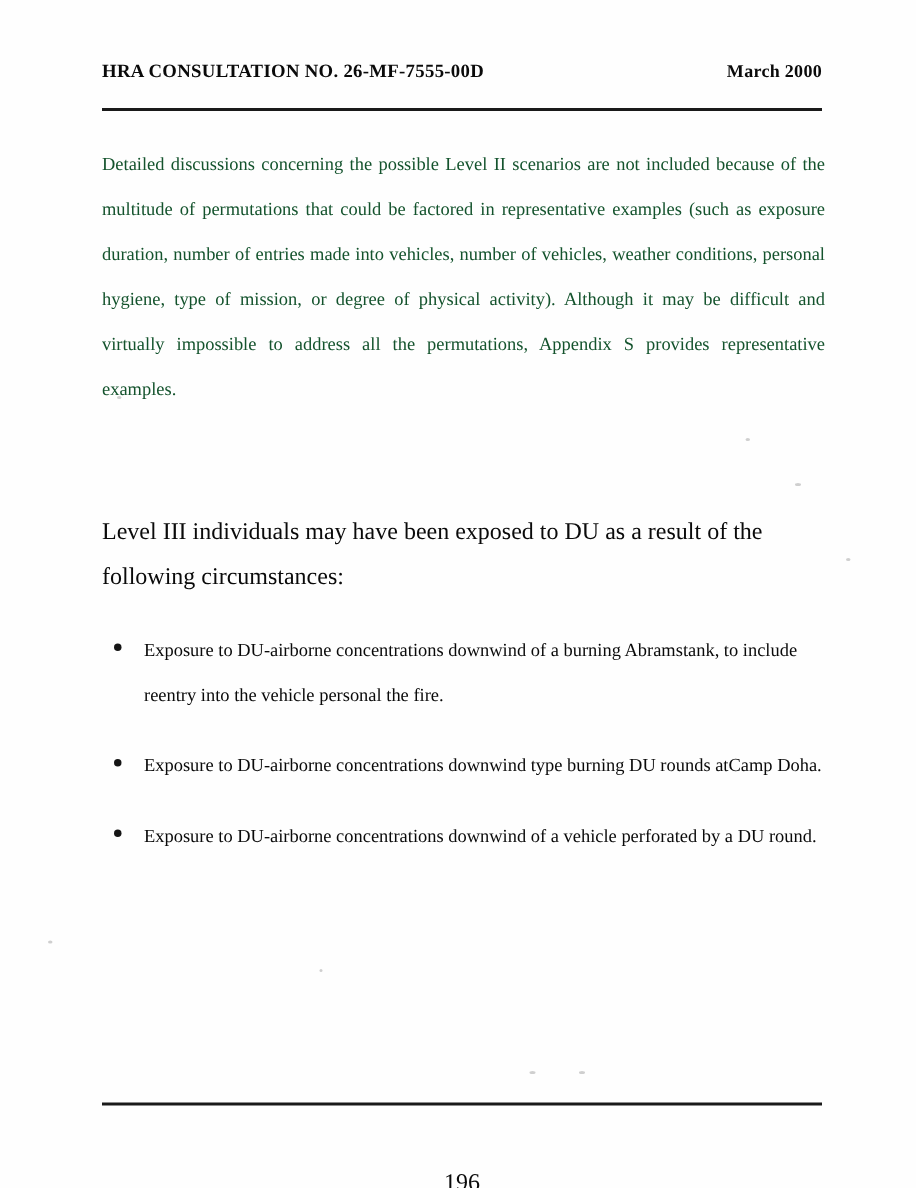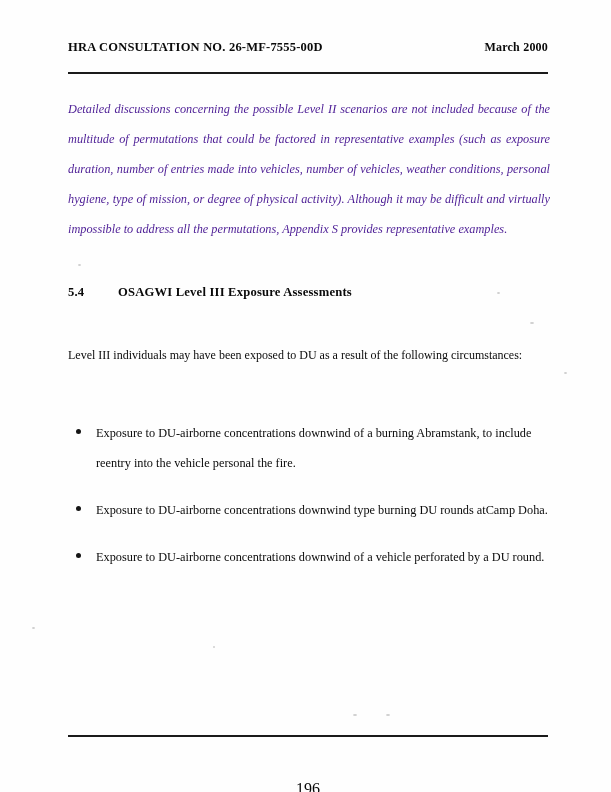--- a/index.html
+++ b/index.html
@@ -50,22 +50,21 @@
     background: #1a1a1a;
   }
   .body-text {
     position: absolute;
     top: 94px;
     left: 68px;
     width: 482px;
     font-size: 12.3px;
     line-height: 30px;
     text-align: justify;
-    color: #4c1d95;
-    font-style: italic;
+    color: #14532d;
   }
   .body-text p {
     margin: 0 0 0 0;
   }
   .section-head {
     position: absolute;
     top: 285px;
     left: 68px;
     width: 482px;
     font-weight: bold;
@@ -74,21 +73,21 @@
   }
   .section-head .num {
     display: inline-block;
     width: 50px;
   }
   .lead-in {
     position: absolute;
     top: 340px;
     left: 68px;
     width: 482px;
-    font-size: 12px;
+    font-size: 16px;
     line-height: 30px;
   }
   .bullets {
     position: absolute;
     top: 418px;
     left: 68px;
     width: 484px;
     font-size: 12.3px;
     line-height: 30px;
   }
@@ -143,23 +142,20 @@
     <span class="header-title">HRA CONSULTATION NO. 26-MF-7555-00D</span>
     <span class="header-date">March 2000</span>
   </div>
 
   <div class="rule-top"></div>
 
   <div class="body-text">
     <p>Detailed discussions concerning the possible Level II scenarios are not included because of the multitude of permutations that could be factored in representative examples (such as exposure duration, number of entries made into vehicles, number of vehicles, weather conditions, personal hygiene, type of mission, or degree of physical activity).  Although it may be difficult and virtually impossible to address all the permutations, Appendix S provides representative examples.</p>
   </div>
 
-  <div class="section-head">
-    <span class="num">5.4</span><span>OSAGWI Level III Exposure Assessments</span>
-  </div>
 
   <div class="lead-in">
     <span>Level III individuals may have been exposed to DU as a result of the following circumstances:</span>
   </div>
 
   <div class="bullets">
     <div class="bullet">
       <span class="dot"></span>
       <span class="txt">Exposure to DU-airborne concentrations downwind of a burning Abramstank, to include reentry into the vehicle personal the fire.</span>
     </div>

